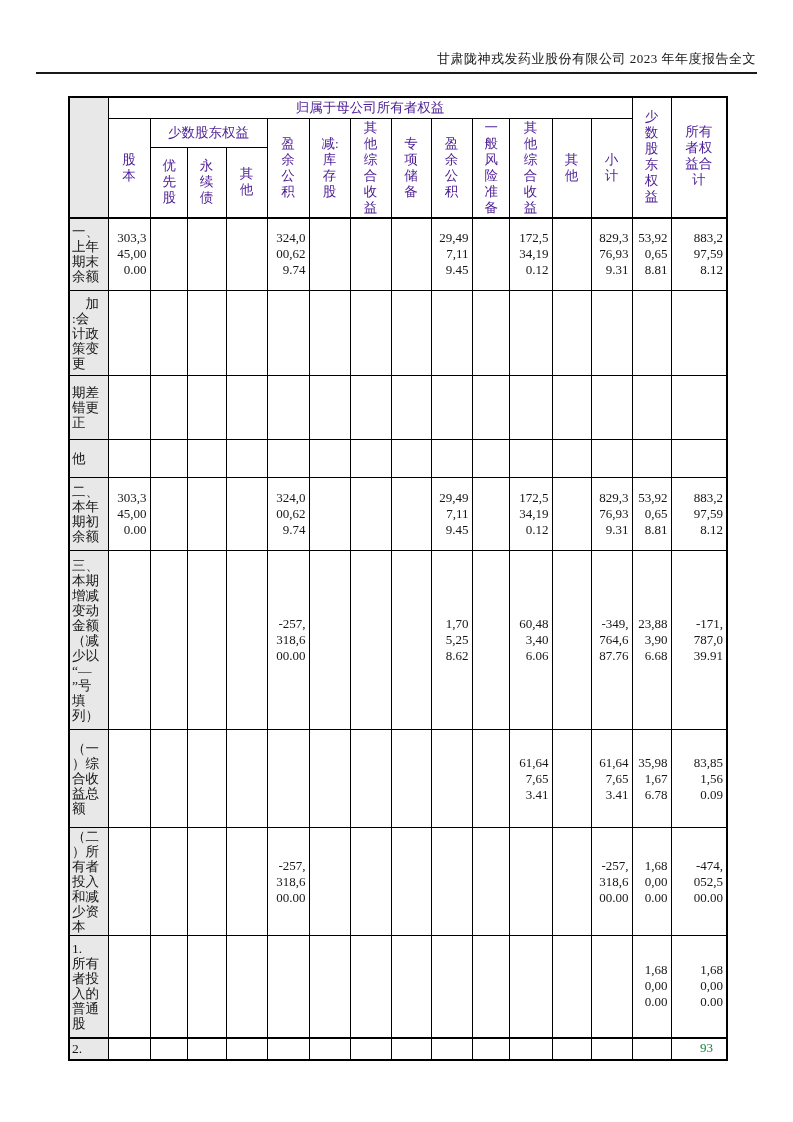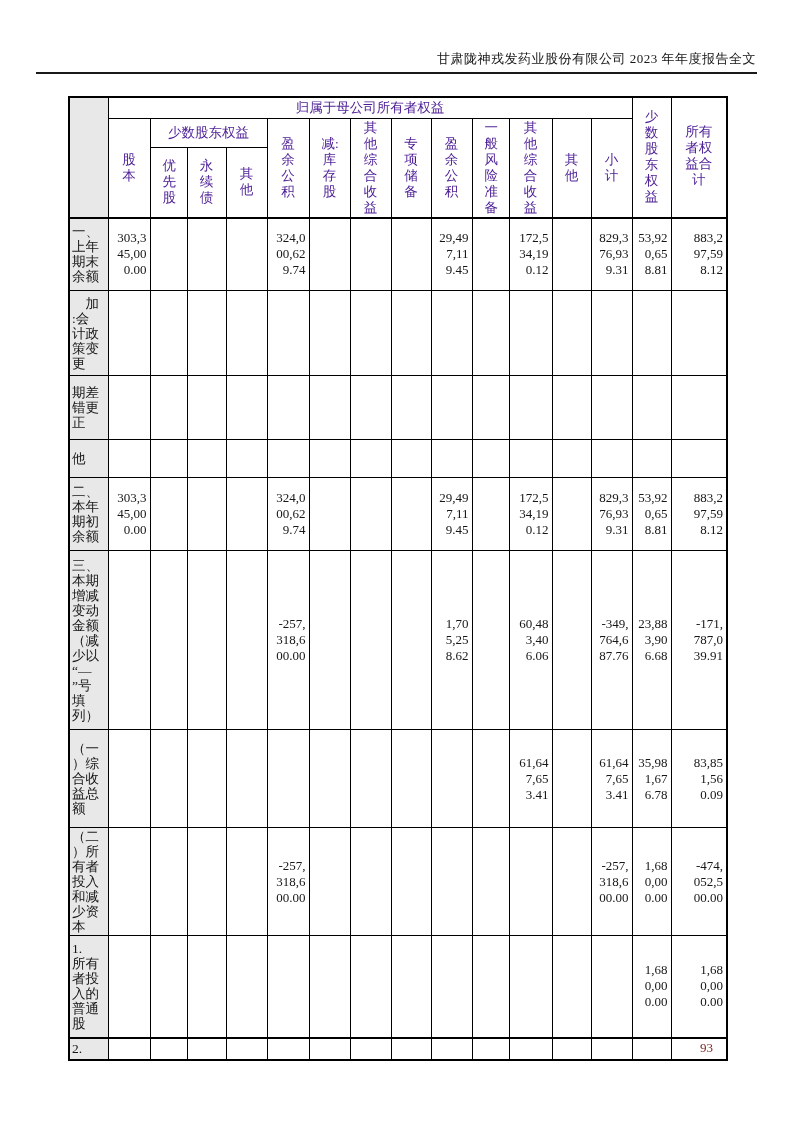--- a/index.html
+++ b/index.html
@@ -51,21 +51,21 @@
   span.num {
     display:inline-block; max-width:31px;
     font-size:13px; line-height:16px; text-align:right;
     word-break:break-all; color:#161616;
   }
   span.hdrnarrow { display:inline-block; max-width:30px;font-family:Liberation Mono, monospace; }
   tr.toprule { border-top:2px solid #000; }
 
   .page-number {
     position:absolute; left:700px; top:1040px;
-    font-size:13px; color:#7f1d1d;
+    font-size:13px; color:#15803d;
   }
 </style>
 </head>
 <body>
 
 <div class="page">
 
   <div class="doc-title">甘肃陇神戎发药业股份有限公司 2023 年年度报告全文</div>
   <div class="doc-rule"></div>
 

